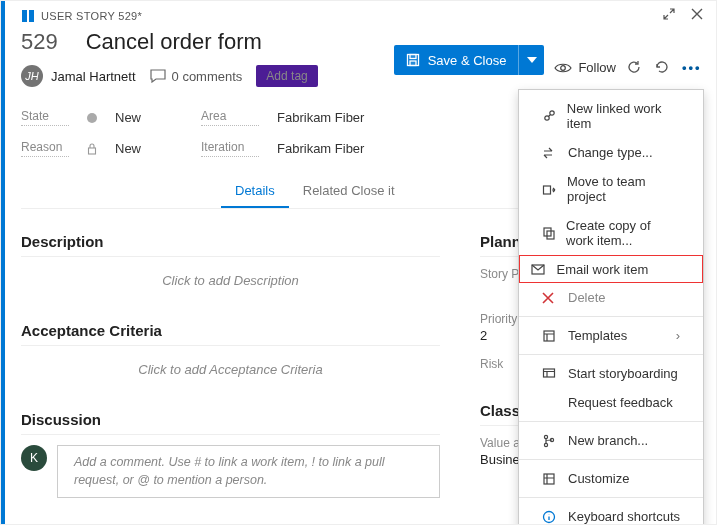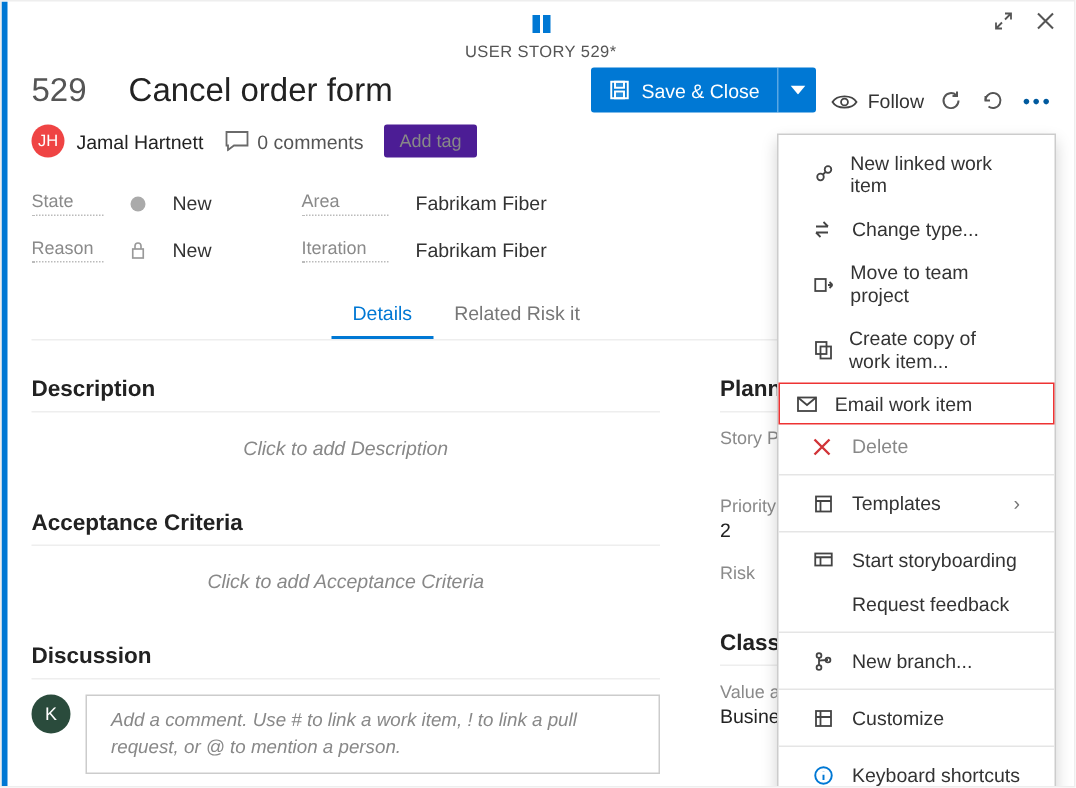--- a/index.html
+++ b/index.html
@@ -1,30 +1,30 @@
 <!DOCTYPE html>
 <html><head>
 <meta charset="utf-8">
 <style>
   * { box-sizing: border-box; margin: 0; padding: 0; font-family: "Segoe UI", Arial, sans-serif; }
   body { width: 717px; height: 525px; background: #fff; color: #333; font-size: 13px; position: relative; overflow: hidden; border:1px solid #eee;}
   .blue-bar { position: absolute; left: 0; top: 0; width: 4px; height: 100%; background: #0078d4; }
   .content { margin-left: 4px; padding: 8px 16px 0 16px; }
 
-  .crumb { display:flex; align-items:center; gap:6px; color:#555; font-size:11px; letter-spacing:.3px;flex-direction:column;}
+  .crumb { display:flex; align-items:center; gap:6px; color:#555; font-size:11px; letter-spacing:.3px;}
   .crumb .book { color:#0078d4; font-size:14px;}
   .win-ctrl { position:absolute; top:6px; right:12px; display:flex; gap:14px; color:#555;}
   .win-ctrl span { cursor:default; }
 
   .title-row { display:flex; align-items:baseline; gap:28px; margin-top:6px;}
   .title-row .num { font-size:22px; color:#555;}
   .title-row .title { font-size:22px; color:#222;}
 
   .meta-row { display:flex; align-items:center; gap:14px; margin-top:10px;}
-  .avatar-sm { width:22px; height:22px; border-radius:50%; background:#ef4444; color:#fff; display:inline-flex; align-items:center; justify-content:center; font-size:11px;}
+  .avatar-sm { width:22px; height:22px; border-radius:50%; background:#737373; color:#fff; display:inline-flex; align-items:center; justify-content:center; font-size:11px;font-style:italic;}
   .assignee { display:flex; align-items:center; gap:8px; color:#222;}
   .comments { display:flex; align-items:center; gap:6px; color:#555;}
   .add-tag { background:#4c1d95; padding:4px 10px; color:#888; font-size:12px; border-radius:2px;}
 
   .toolbar-right { position:absolute; top:44px; right:16px; display:flex; align-items:flex-end; gap:10px;}
   .save-btn { display:flex; align-items:stretch; background:#0078d4; color:#fff; height:30px; border-radius:2px; overflow:hidden;}
   .save-btn .main { display:flex; align-items:center; gap:8px; padding:0 12px; font-size:13px;}
   .save-btn .drop { display:flex; align-items:center; justify-content:center; width:26px; border-left:1px solid rgba(255,255,255,.35);}
   .follow { display:flex; align-items:center; gap:6px; color:#333;}
   .tb-icon { color:#555; width:18px; text-align:center;}
@@ -146,21 +146,21 @@
       </div>
       <div class="info-row">
         <span class="lbl" style="min-width:58px">Iteration</span>
         <span class="val">Fabrikam Fiber</span>
       </div>
     </div>
   </div>
 
   <div class="tabs">
     <div class="tab active">Details</div>
-    <div class="tab">Related Risk it</div>
+    <div class="tab">Related Close it</div>
   </div>
 
   <div class="body-cols">
     <div class="col-left">
       <div class="section-h">Description</div>
       <div class="section-rule"></div>
       <div class="placeholder">Click to add Description</div>
 
       <div class="section-h" style="margin-top:28px">Acceptance Criteria</div>
       <div class="section-rule"></div>

